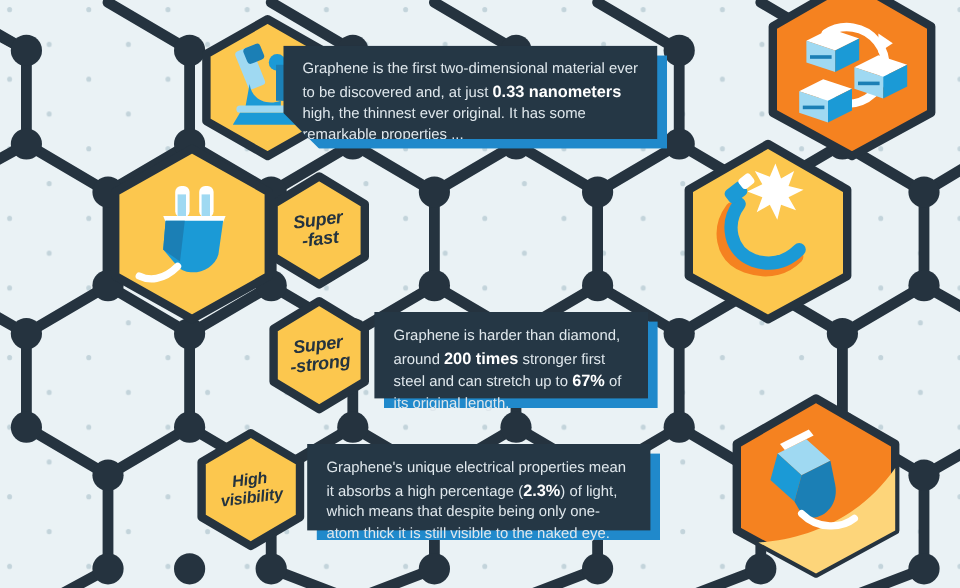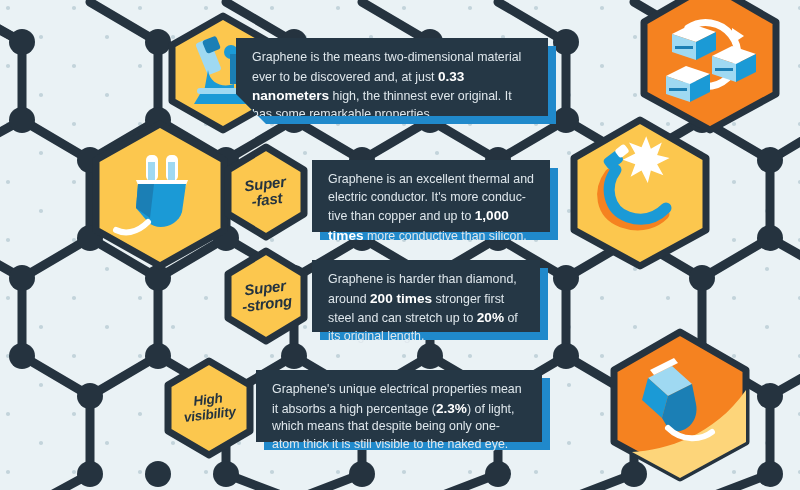--- a/index.html
+++ b/index.html
@@ -281,51 +281,47 @@
         <path d="M38 48 L58 66 L52 88 L32 70 Z" fill="#1b9ad6"></path>
         <path d="M58 66 L82 54 L86 74 C90 94, 70 108, 58 98 L52 88 Z" fill="#1b7fb5"></path>
         <path d="M40 40 L64 28 L68 33 L44 45 Z" fill="#ffffff"></path>
         <path d="M58 98 C72 112, 92 110, 102 102" stroke="#ffffff" stroke-width="6" fill="none" stroke-linecap="round"></path>
       </g>
     </svg>
   </div>
 
   <div class="callout tailed" style="left:236px; top:38px; width:312px; height:78px;">
     <div class="shadow"></div>
-    <div class="body"><span>Graphene is the means two-dimensional material ever to be discovered and, at just </span><b>0.33 nanometers</b><span> high, the thinnest ever original. It has some remarkable properties ...</span></div>
+    <div class="body"><span>Graphene is the first two-dimensional material ever to be discovered and, at just </span><b>0.33 nanometers</b><span> high, the thinnest ever original. It has some remarkable properties ...</span></div>
   </div>
 
   <div class="label-hex" style="left:222px; top:144px; width:88px; height:96px;">
     <svg width="88" height="96" viewBox="0 0 88 96">
       <polygon points="44,3 82,26 82,70 44,93 6,70 6,26" fill="#fcc74e" stroke="#25333f" stroke-width="7" stroke-linejoin="round"></polygon>
     </svg>
     <div class="label-text">
       <span>Super</span>
       <span>-fast</span>
     </div>
   </div>
 
-  <div class="callout" style="left:312px; top:160px; width:238px; height:72px;">
-    <div class="shadow"></div>
-    <div class="body"><span>Graphene is an excellent thermal and electric conductor. It's more conduc-tive than copper and up to </span><b>1,000 times</b><span> more conductive than silicon.</span></div>
-  </div>
 
   <div class="label-hex" style="left:222px; top:248px; width:88px; height:96px;">
     <svg width="88" height="96" viewBox="0 0 88 96">
       <polygon points="44,3 82,26 82,70 44,93 6,70 6,26" fill="#fcc74e" stroke="#25333f" stroke-width="7" stroke-linejoin="round"></polygon>
     </svg>
     <div class="label-text">
       <span>Super</span>
       <span>-strong</span>
     </div>
   </div>
 
   <div class="callout" style="left:312px; top:260px; width:228px; height:72px;">
     <div class="shadow"></div>
-    <div class="body"><span>Graphene is harder than diamond, around </span><b>200 times</b><span> stronger first steel and can stretch up to </span><b>20%</b><span> of its original length.</span></div>
+    <div class="body"><span>Graphene is harder than diamond, around </span><b>200 times</b><span> stronger first steel and can stretch up to </span><b>67%</b><span> of its original length.</span></div>
   </div>
 
   <div class="label-hex small" style="left:162px; top:358px; width:94px; height:100px;">
     <svg width="94" height="100" viewBox="0 0 94 100">
       <polygon points="47,3 88,27 88,73 47,97 6,73 6,27" fill="#fcc74e" stroke="#25333f" stroke-width="7" stroke-linejoin="round"></polygon>
     </svg>
     <div class="label-text">
       <span>High</span>
       <span>visibility</span>
     </div>

